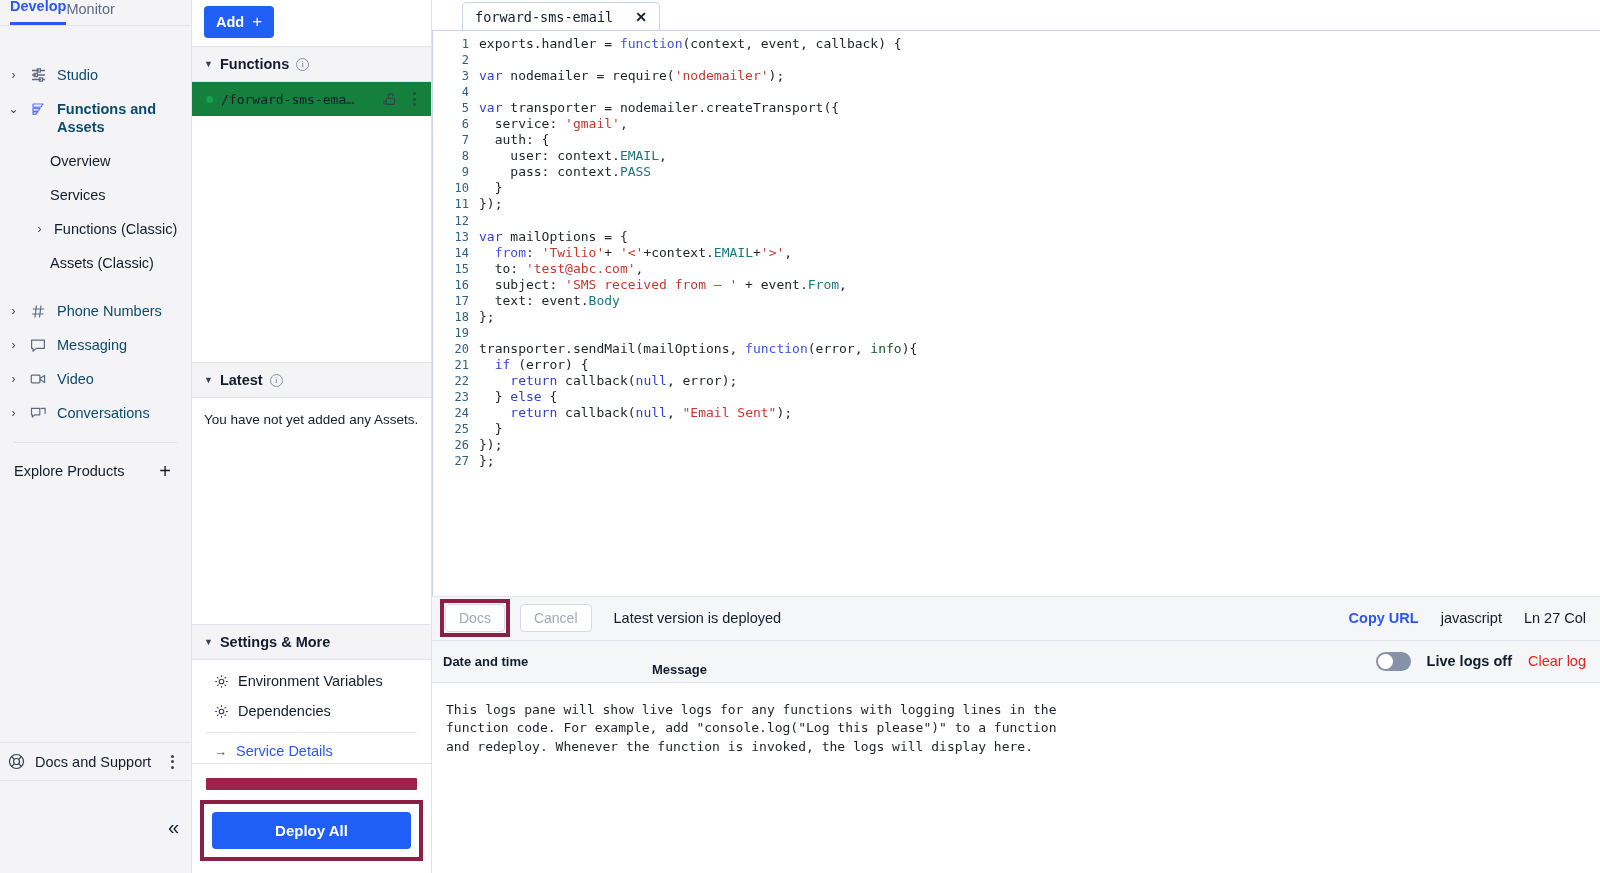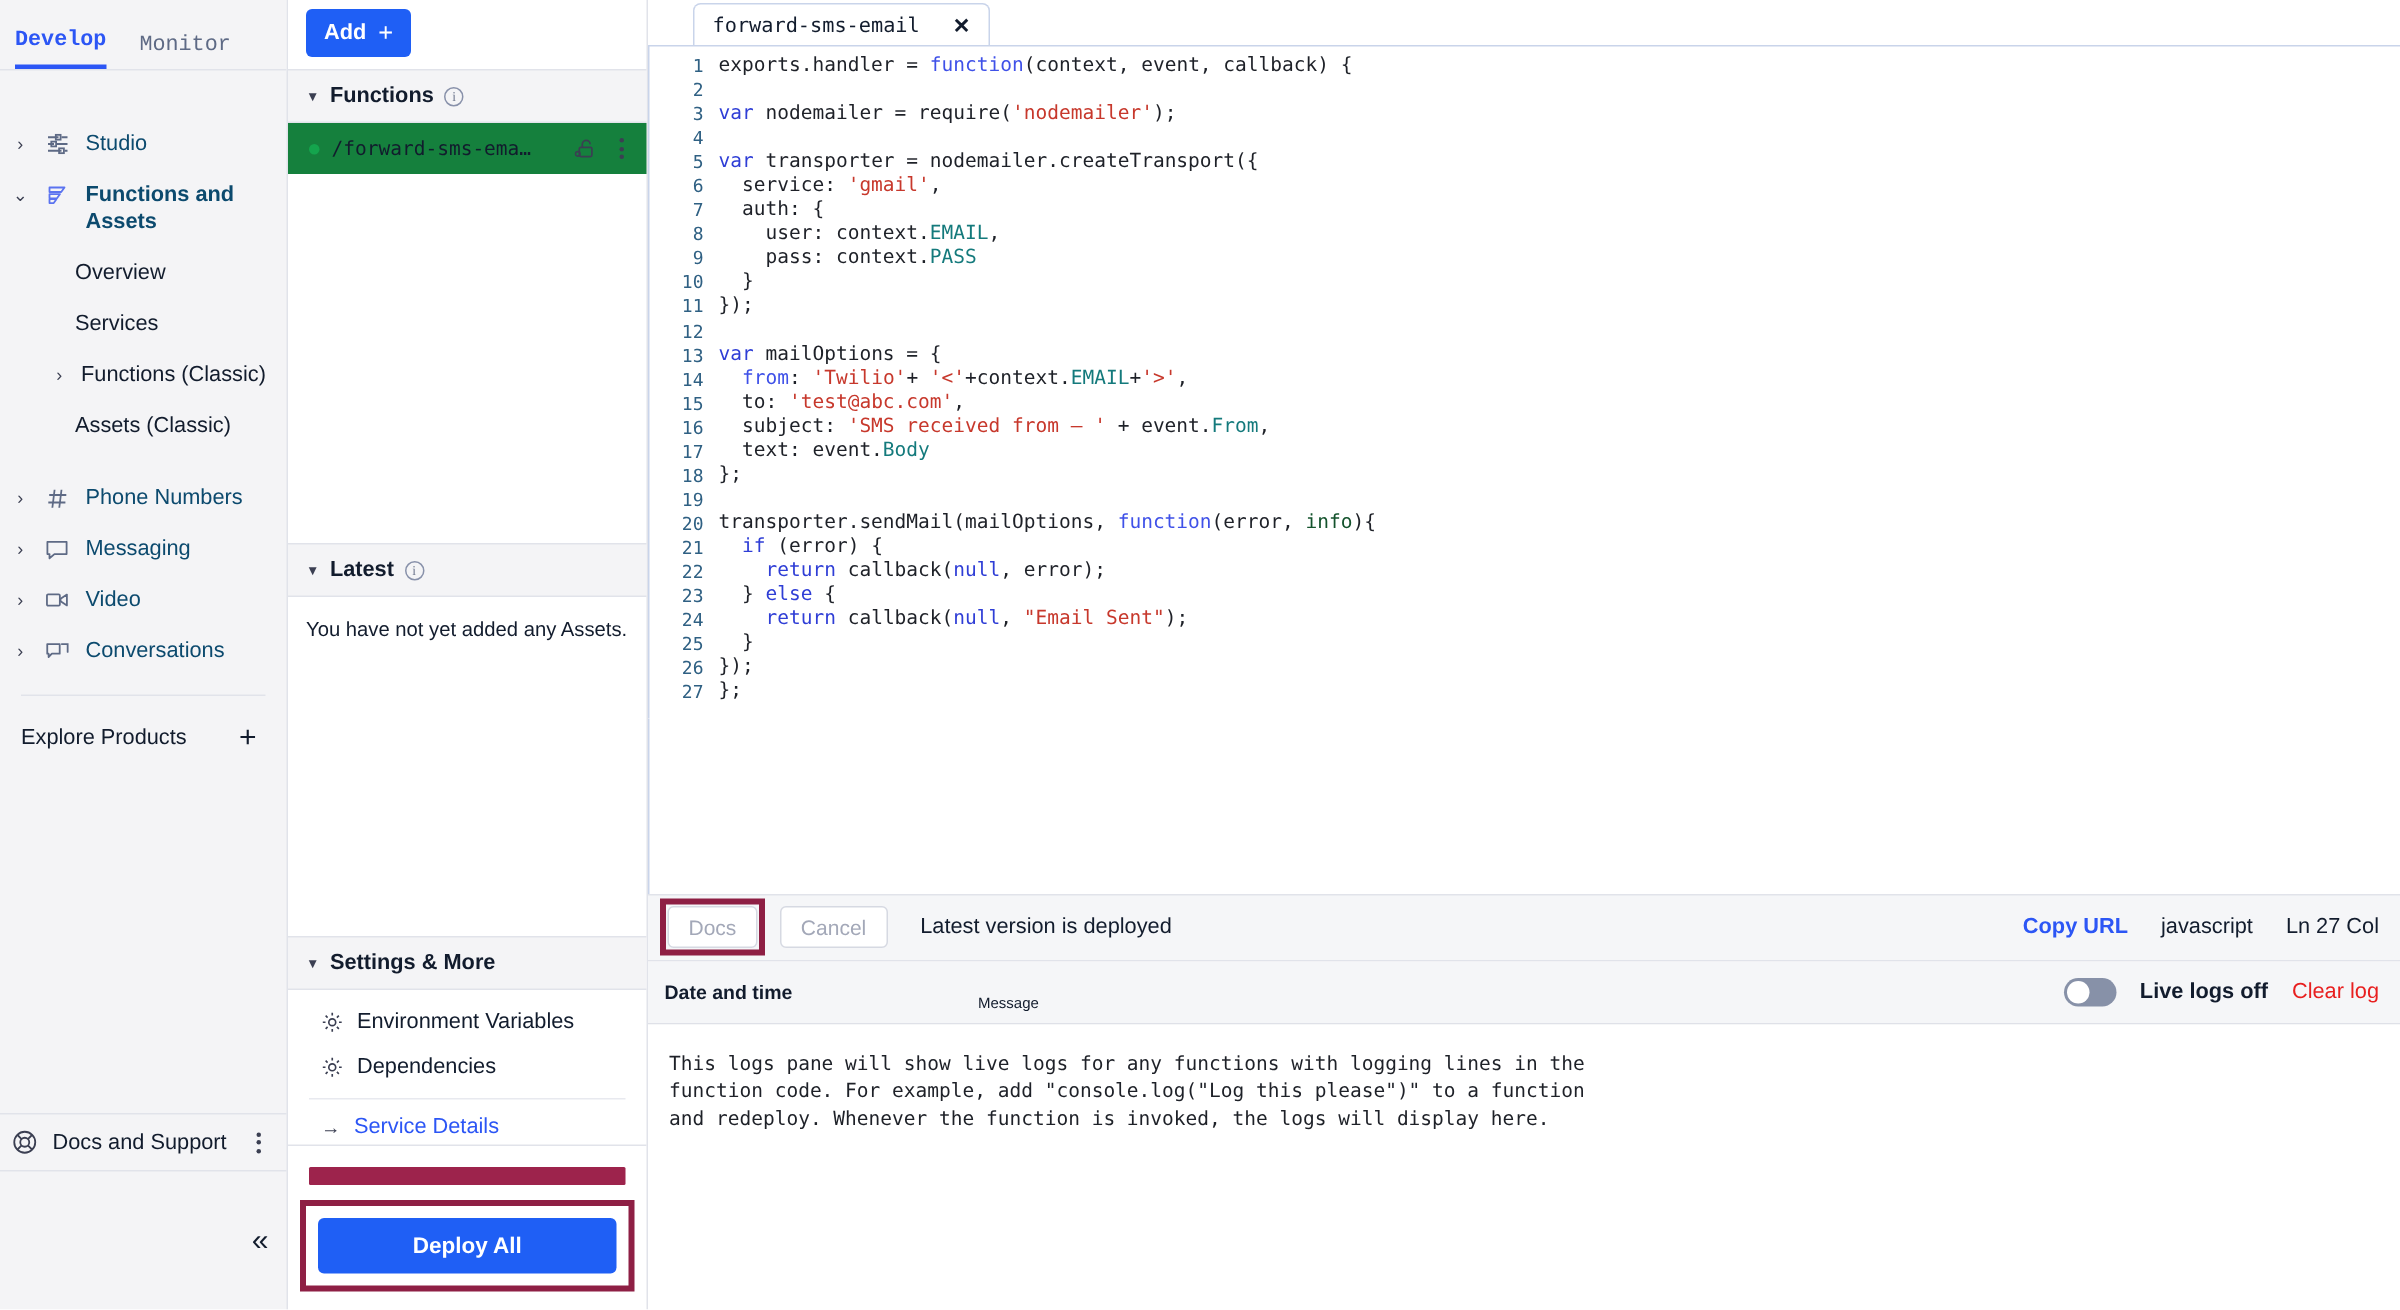--- a/index.html
+++ b/index.html
@@ -13,22 +13,22 @@
   .app { position:relative; width:1600px; height:873px; display:flex; }
 
   
   .leftnav{
     width:192px; height:873px; flex:0 0 192px;
     background:#f4f4f6;
     border-right:1px solid #e1e3ea;
     display:flex; flex-direction:column;
     position:relative;
   }
-  .nav-tabs{ display:flex; height:47px; align-items:flex-end; padding-left:10px; gap:22px;
-             border-bottom:1px solid #e1e3ea; background:#f4f4f6;font-family:Liberation Mono, monospace;}
+  .nav-tabs{ display:flex; height:26px; align-items:flex-end; padding-left:10px; 
+             border-bottom:1px solid #e1e3ea; background:#f4f4f6;}
   .nav-tab{ font-size:14.5px; color:#5e6a85; padding-bottom:8px; cursor:pointer; font-weight:400;}
   .nav-tab.active{ color:#2c56f5; font-weight:700; border-bottom:3px solid #2c56f5; }
 
   .nav-list{ padding-top:32px; flex:0 0 auto; }
   .nav-row{
     display:flex; align-items:flex-start; gap:9px;
     padding:8px 12px 8px 8px; cursor:pointer; min-height:34px;
   }
   .nav-row .chev{ width:11px; flex:0 0 11px; color:#3b3f52; font-size:12px; line-height:18px; text-align:center; }
   .nav-row .ico{ width:20px; flex:0 0 20px; height:18px; display:flex; align-items:center; justify-content:center; }
@@ -147,21 +147,21 @@
   .copy-url{ font-size:14.5px; color:#2c56f5; font-weight:700; cursor:pointer;}
   .lang{ font-size:14.5px; color:#121c2d; }
   .lnco{ font-size:14.5px; color:#121c2d; }
 
   
   .logs-head{
     height:42px; flex:0 0 42px; background:#f5f6f8;
     border-bottom:1px solid #dfe1e8; display:flex; align-items:center; padding:0 14px 0 8px;
   }
   .lh-date{ font-size:13px; font-weight:700; color:#121c2d; width:212px; padding-left:3px;}
-  .lh-msg{ font-size:10px; font-weight:400; color:#121c2d;margin-top:16px; }
+  .lh-msg{ font-size:13px; font-weight:700; color:#121c2d;margin-top:16px; }
   .lh-right{ margin-left:auto; display:flex; align-items:center; gap:16px; white-space:nowrap;}
   .toggle{ width:35px; height:19px; border-radius:11px; background:#8791a8; position:relative; cursor:pointer;}
   .toggle .knob{ position:absolute; top:2px; left:2px; width:15px; height:15px; border-radius:50%; background:#fff;}
   .ll-lbl{ font-size:14.5px; font-weight:700; color:#121c2d;}
   .clear-logs{ font-size:14.5px; color:#e81f1f; cursor:pointer;}
 
   .logs-body{ flex:1 1 auto; background:#fff; padding:18px 0 0 14px; }
   .logs-body p{
     font-family:"DejaVu Sans Mono","Liberation Mono",monospace;
     font-size:13px; line-height:18.4px; color:#1e2128; max-width:612px;

